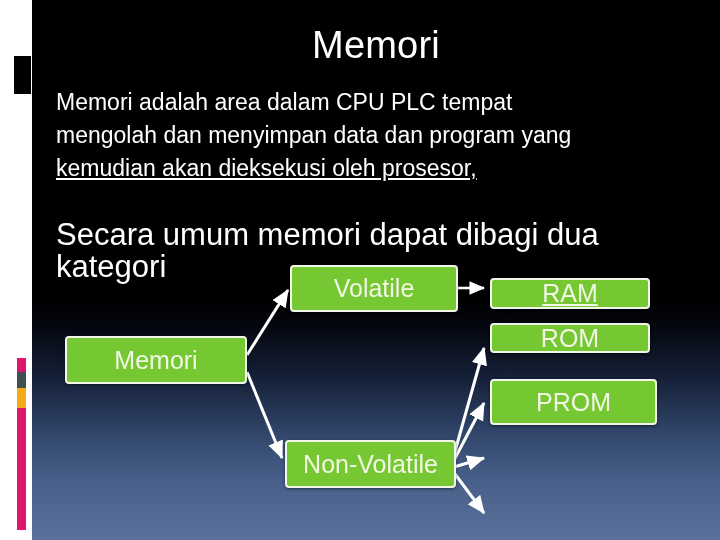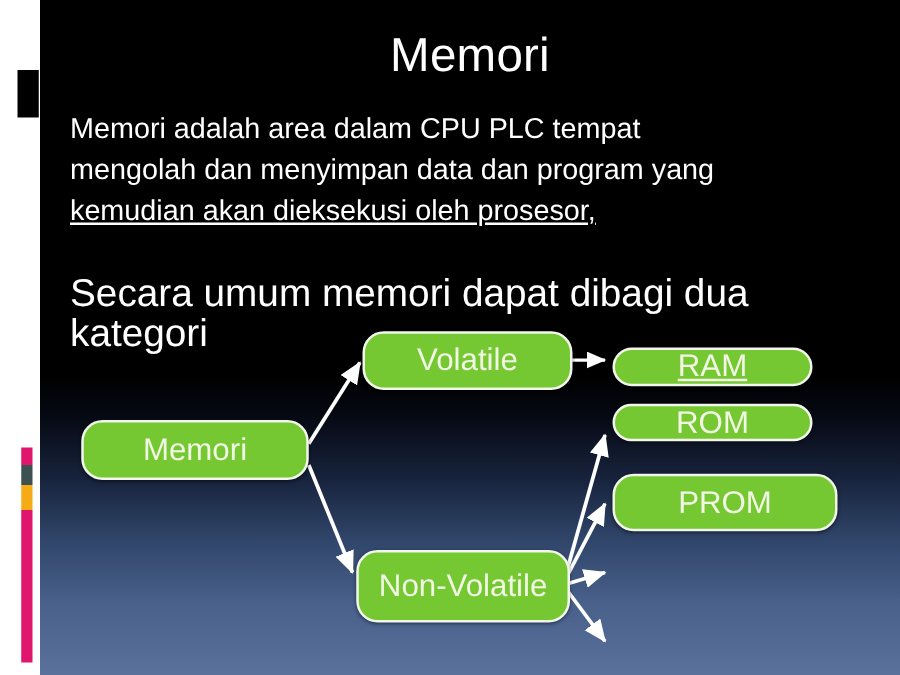--- a/index.html
+++ b/index.html
@@ -116,21 +116,21 @@
   
   .diagram {
     position: absolute;
     left: 0; top: 0;
     width: 688px; height: 540px;
   }
   .node {
     position: absolute;
     background: #76c832;
     border: 2px solid #f2f7ec;
-    border-radius: 17px;
+    border-radius: 4px;
     color: #f1f7e4;
     display: flex;
     align-items: center;
     justify-content: center;
     font-size: 25px;
     font-weight: 400;
     box-sizing: border-box;
     white-space: nowrap;
     box-shadow: 0 1px 3px rgba(0,0,0,0.45);
   }
@@ -195,33 +195,33 @@
       </svg>
 
       <div class="node" style="left:33px; top:336px; width:182px; height:48px;">
         <span>Memori</span>
       </div>
 
       <div class="node" style="left:258px; top:265px; width:168px; height:47px;">
         <span>Volatile</span>
       </div>
 
-      <div class="node" style="left:253px; top:440px; width:171px; height:58px;">
+      <div class="node" style="left:253px; top:440px; width:171px; height:48px;">
         <span>Non-Volatile</span>
       </div>
 
       <div class="node" style="left:458px; top:278px; width:160px; height:31px;text-decoration:underline;">
         <span>RAM</span>
       </div>
 
       <div class="node" style="left:458px; top:323px; width:160px; height:30px;">
         <span>ROM</span>
       </div>
 
-      <div class="node" style="left:458px; top:379px; width:180px; height:46px;">
+      <div class="node" style="left:458px; top:379px; width:167px; height:46px;">
         <span>PROM</span>
       </div>
 
 
 
     </div>
   </div>
 </div>
 
 </body></html>

